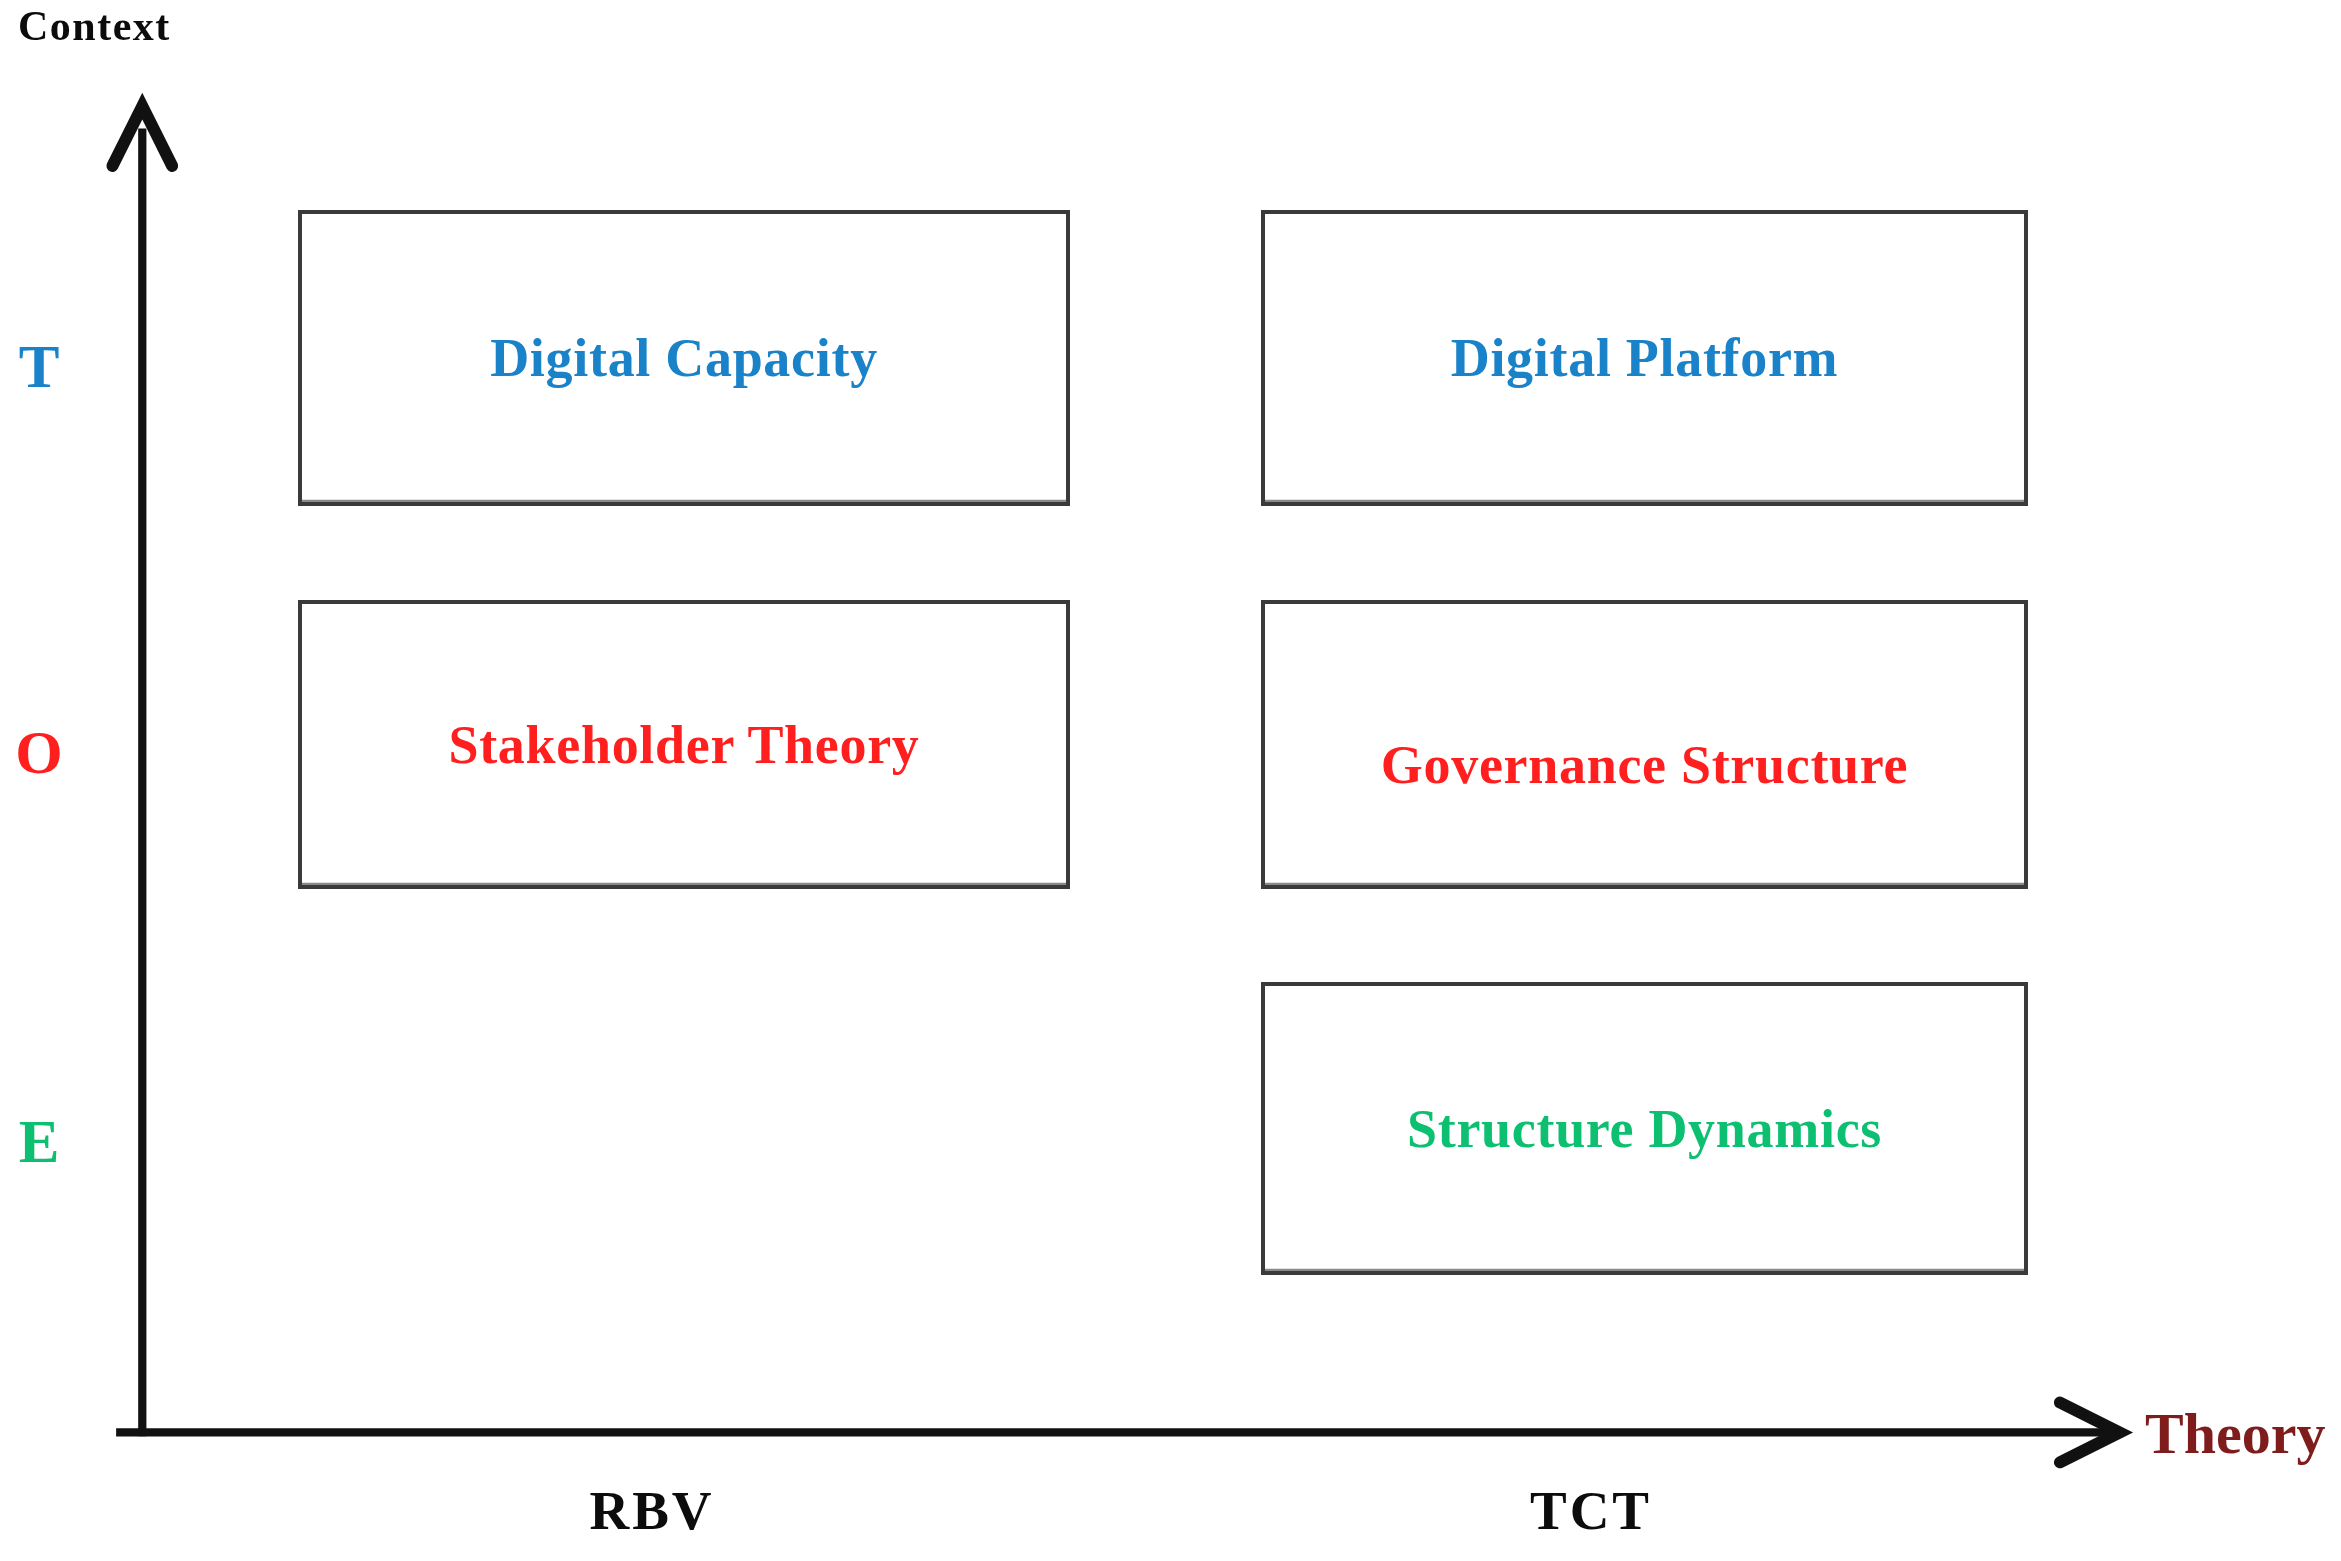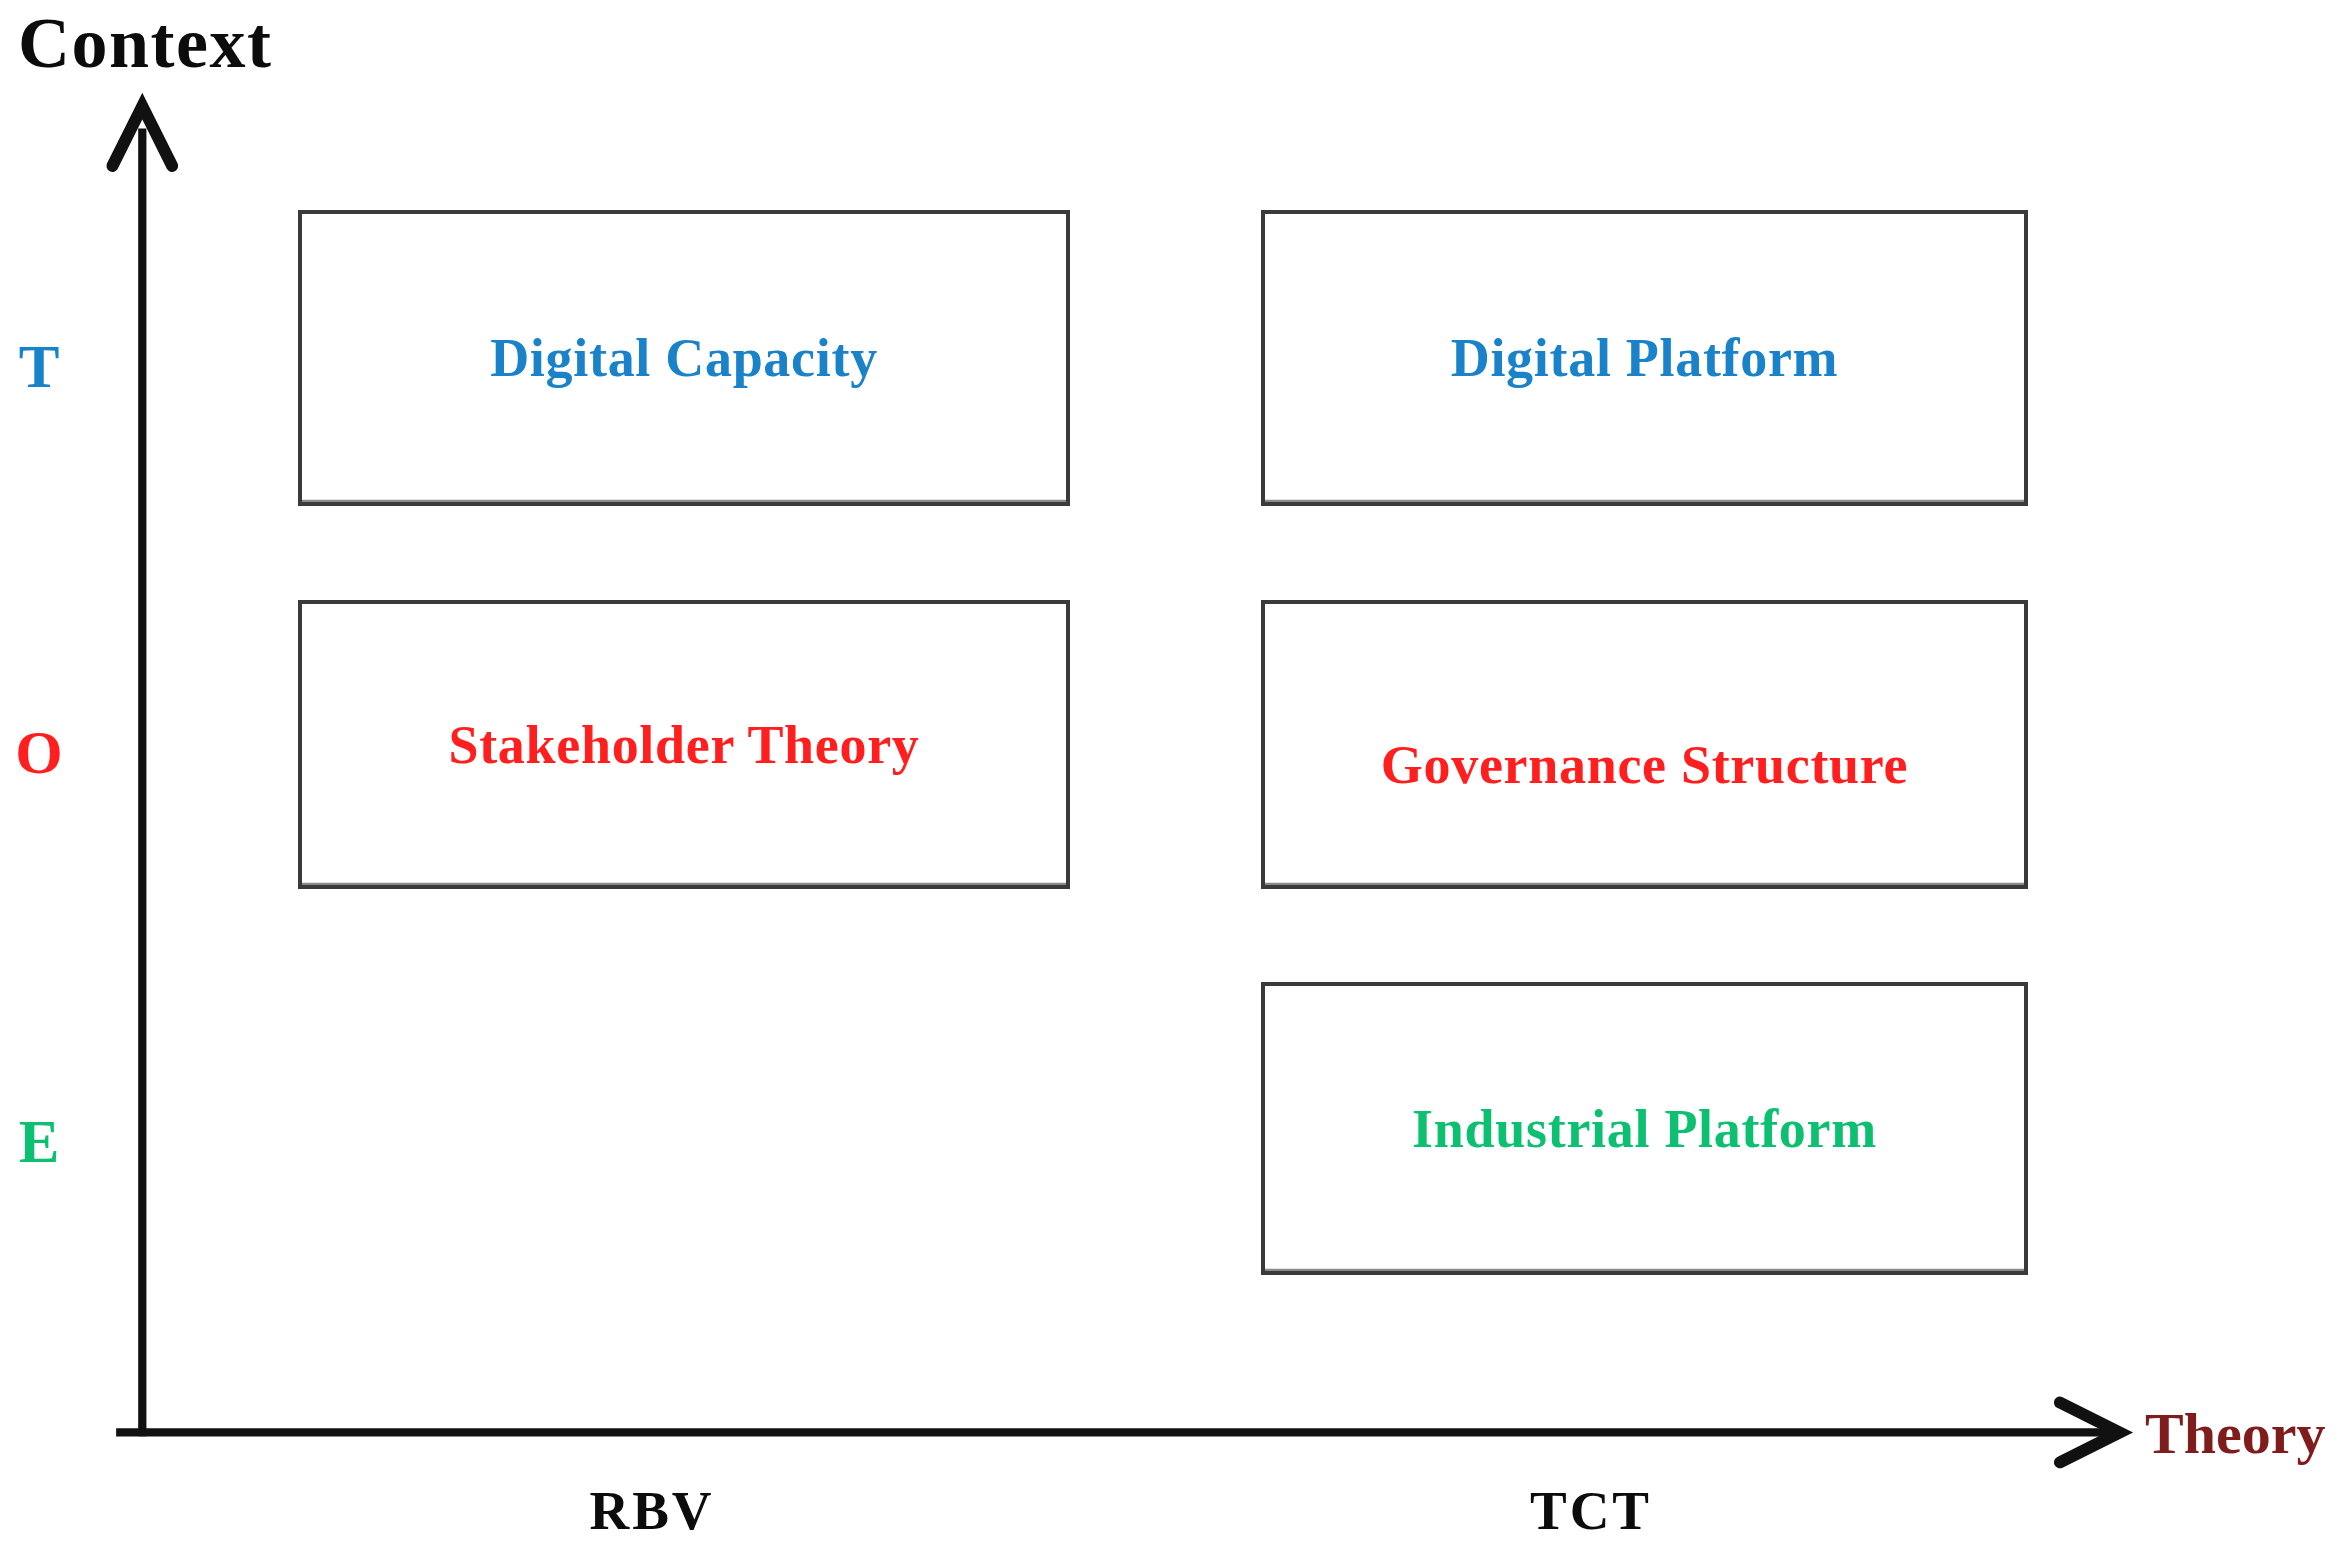--- a/index.html
+++ b/index.html
@@ -18,21 +18,21 @@
   .axes-svg {
     position: absolute;
     left: 0; top: 0;
     width: 2342px; height: 1561px;
     pointer-events: none;
   }
   .y-axis-title {
     position: absolute;
     left: 18px;
     top: 1.5px;
-    font-size: 72px;
+    font-size: 42px;
     font-weight: bold;
     color: #0c0c0c;
     letter-spacing: 1.5px;
   }
   .x-axis-title {
     position: absolute;
     left: 2145px;
     top: 1433px;
     transform: translateY(-50%);
     font-size: 58px;
@@ -112,17 +112,17 @@
   <div class="cell col-rbv row-o">
     <span style="color: rgb(255, 31, 31);">Stakeholder Theory</span>
   </div>
   <div class="cell col-tct row-t">
     <span style="color: rgb(26, 130, 200);">Digital Platform</span>
   </div>
   <div class="cell col-tct row-o">
     <span style="color: rgb(255, 31, 31); margin-top: 40px;">Governance Structure</span>
   </div>
   <div class="cell col-tct row-e">
-    <span style="color: rgb(13, 191, 112);">Industrial Platform</span>
+    <span style="color: rgb(13, 191, 112);">Structure Dynamics</span>
   </div>
 
 </div>
 
 
 </body></html>

